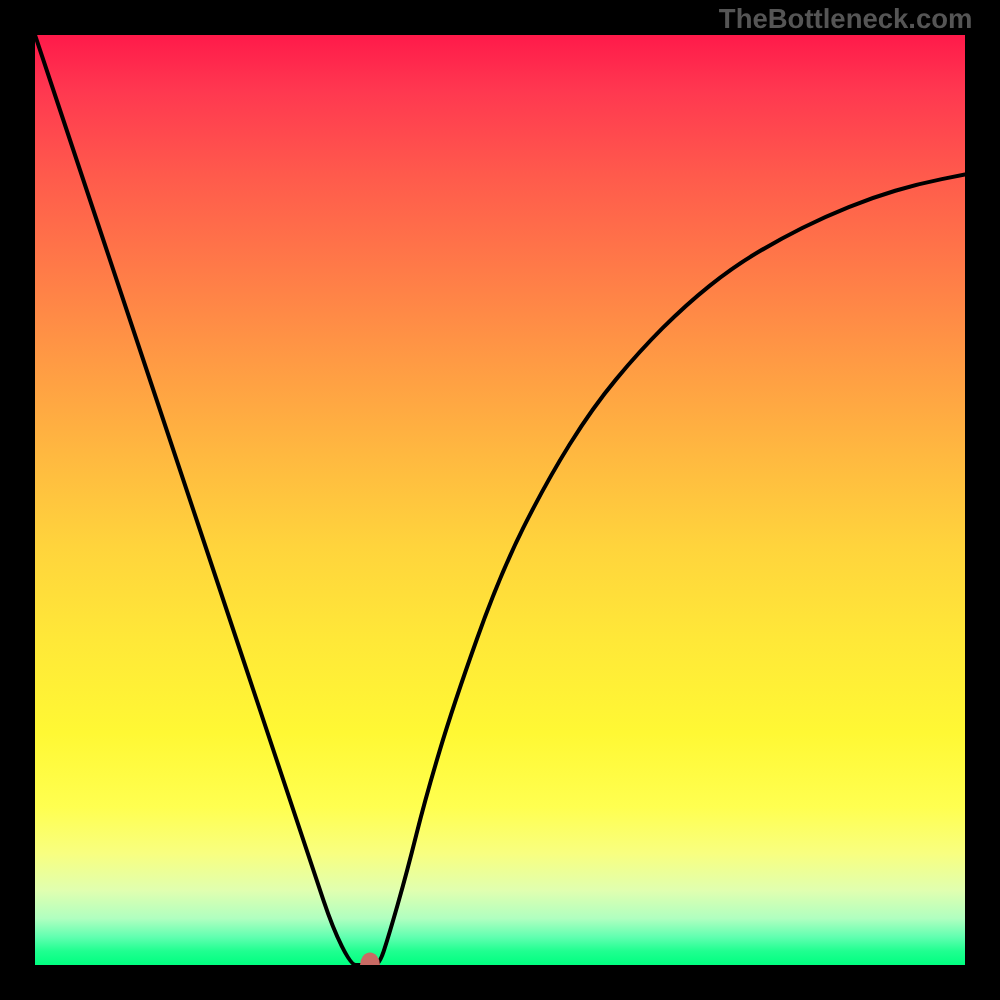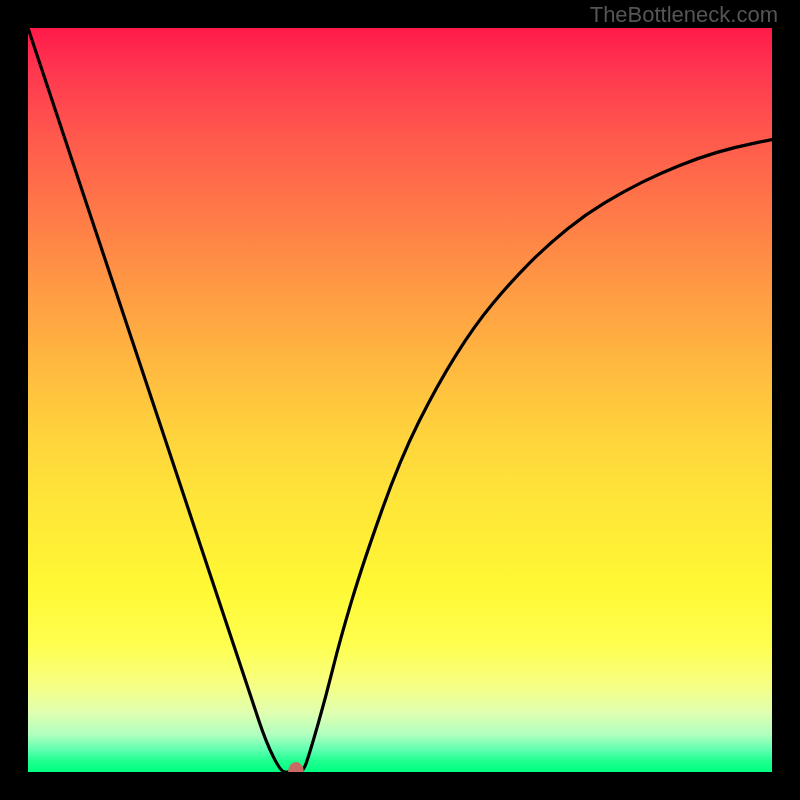--- a/index.html
+++ b/index.html
@@ -10,21 +10,21 @@
     background: #000;
     position: relative;
     font-family: Arial, sans-serif;
   }
   .watermark {
     position: absolute;
     top: 2px;
     right: 22px;
     color: #555;
     font-size: 22px;
-    font-weight: 400;
+    font-weight: 700;
     z-index: 10;
   }
   .plot-area {
     position: absolute;
     left: 28px;
     top: 28px;
     width: 744px;
     height: 744px;
     overflow: hidden;
   }

